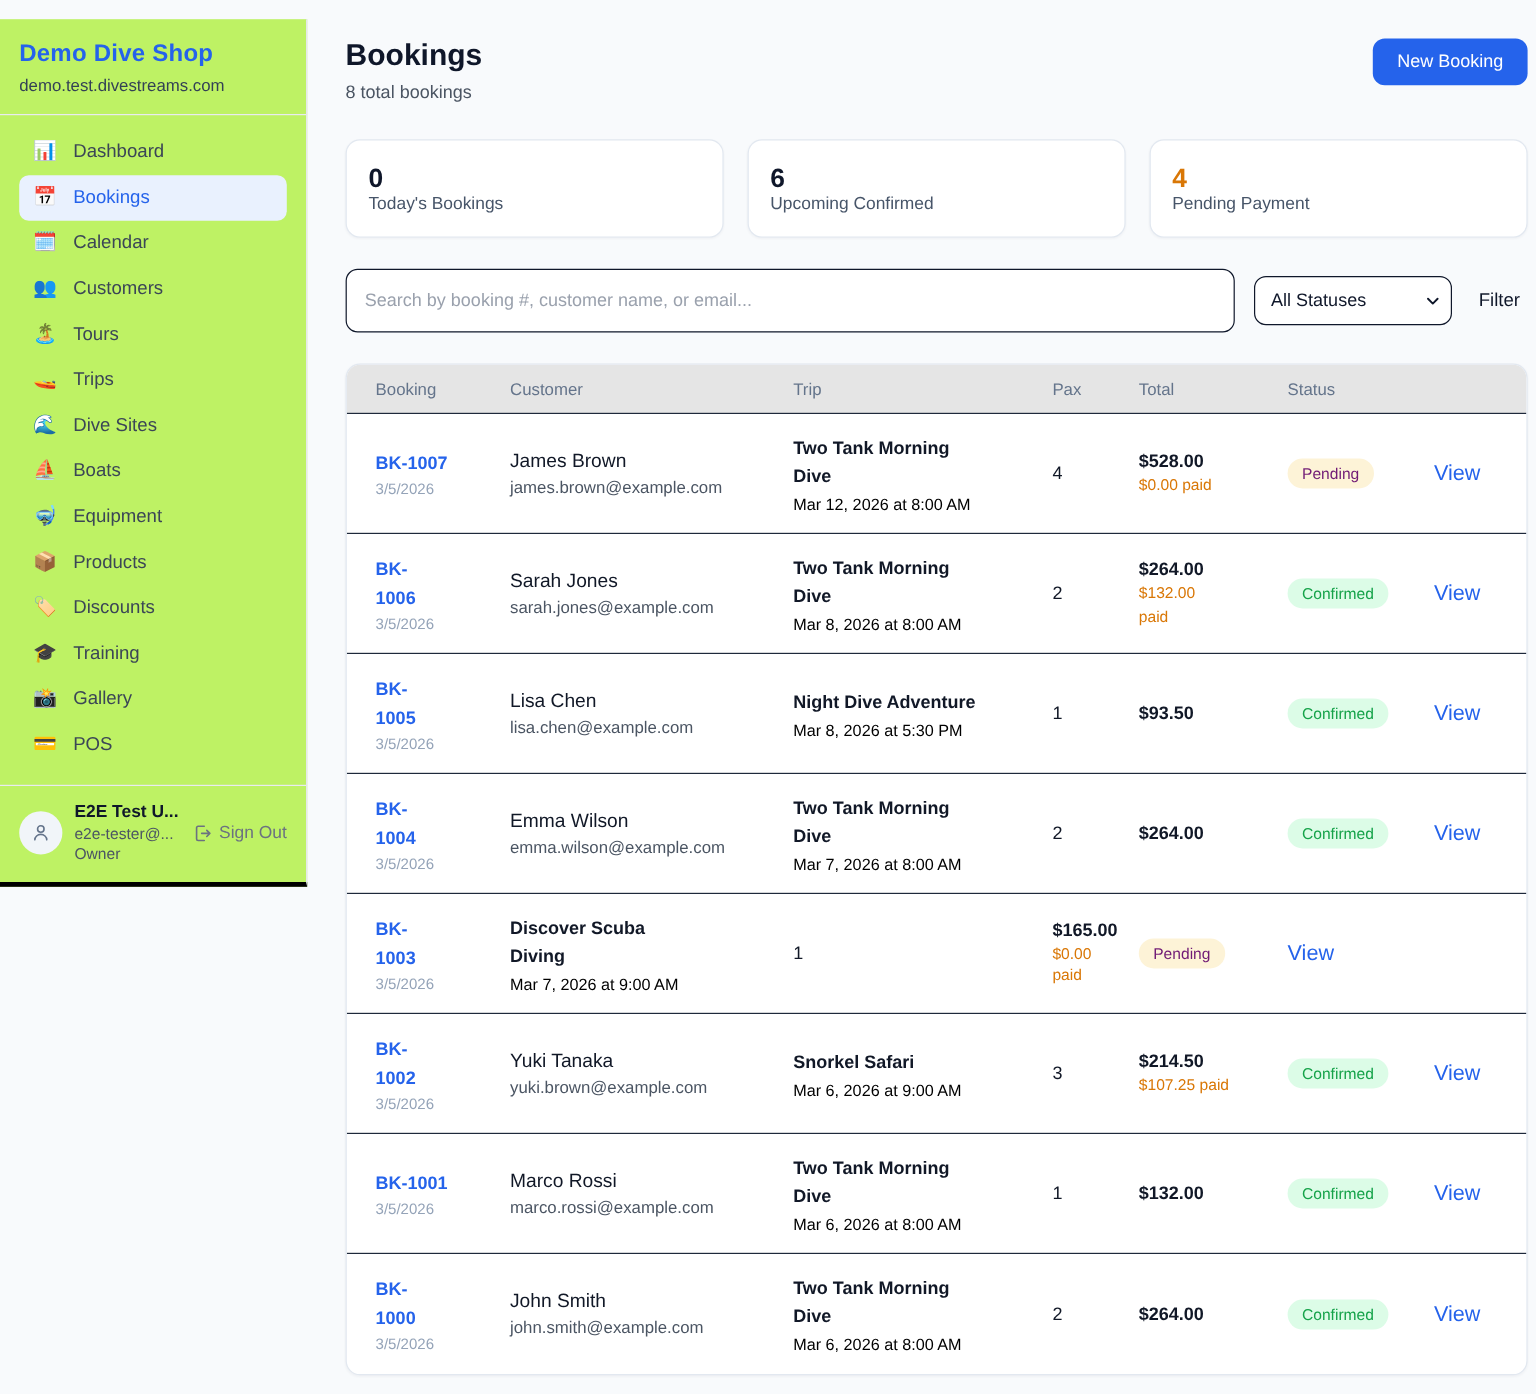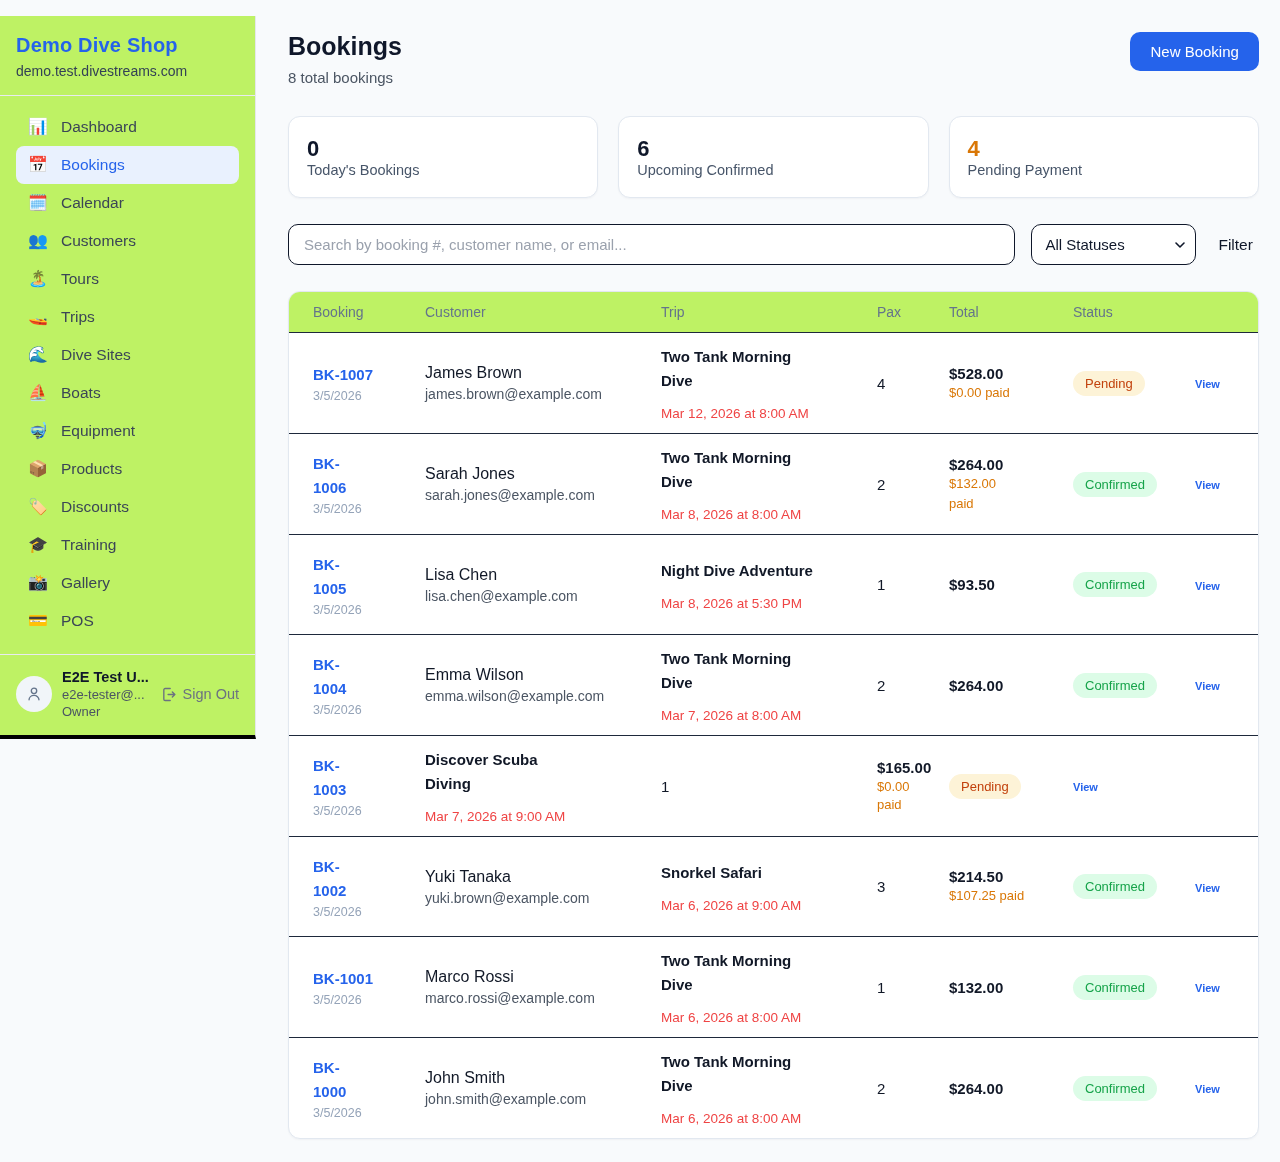--- a/index.html
+++ b/index.html
@@ -35,54 +35,54 @@
   .primary-btn { background: #2563eb; color: #ffffff; border: none; border-radius: 10px;
                  padding: 11px 20px; font-size: 15px; font-weight: 500; font-family: inherit; cursor: pointer; }
 
   .stats { margin-top: 30px; display: grid; grid-template-columns: repeat(3, 1fr); gap: 20px; }
   .stat-card { background: #fff; border: 1px solid #e2e8f0; border-radius: 12px; padding: 19px 18px;
                box-shadow: 0 1px 2px rgba(15,23,42,.04); }
   .stat-value { font-size: 22px; font-weight: 700; color: #0f172a; }
   .stat-label { margin-top: 0; font-size: 14.5px; color: #475569; }
 
   .filters { margin-top: 26px; display: flex; align-items: center; gap: 16px; }
-  .search-input { flex: 1; height: 41px; border: 1.5px solid #0f172a; border-radius: 10px;
+  .search-input { flex: 1; height: 53px; border: 1.5px solid #0f172a; border-radius: 10px;
                   padding: 0 15px; font-size: 15px; font-family: inherit; color: #0f172a; background: #fff; }
   .search-input::placeholder { color: #9aa1ad; }
   .select-wrap { position: relative; }
   .status-select { appearance: none; -webkit-appearance: none; height: 41px; width: 165px;
                    border: 1.5px solid #0f172a; border-radius: 10px; background: #fff;
                    padding: 0 30px 0 13px; font-size: 15px; font-family: inherit; color: #0f172a; cursor: pointer; }
   .select-chevron { position: absolute; right: 10px; top: 50%; transform: translateY(-50%); pointer-events: none;
                     color: #0f172a; display: flex; }
   .filter-btn { background: none; border: none; font-size: 15.5px; font-weight: 500; color: #0f172a;
                 font-family: inherit; cursor: pointer; padding: 0 6px; }
 
   
   .table-card { margin-top: 26px; background: #fff; border: 1px solid #e2e8f0; border-radius: 12px;
                 overflow: hidden; box-shadow: 0 1px 2px rgba(15,23,42,.04); }
   .tgrid { display: grid; grid-template-columns: 112px 236px 216px 72px 124px 122px 1fr; }
-  .thead { padding: 12px 24px; background: #bef264; border-bottom: 1px solid #1e293b; }
+  .thead { padding: 12px 24px; background: #e5e5e5; border-bottom: 1px solid #1e293b; }
   .th { font-size: 14px; font-weight: 500; color: #64748b; }
   .trow { padding: 12px 24px; min-height: 100px; align-items: center; border-bottom: 1px solid #1e293b; }
   .trow:last-child { border-bottom: none; }
   .cell { padding-right: 14px; }
   .bk-line { display: block; color: #2563eb; font-size: 15px; font-weight: 700; line-height: 1.6; cursor: pointer; }
   .bk-date { margin-top: 2px; font-size: 12.5px; color: #94a3b8; }
   .cust-name { font-size: 16px; font-weight: 500; color: #111827; }
   .cust-email { margin-top: 4px; font-size: 14px; color: #4b5563; }
   .trip-line { display: block; font-size: 15px; font-weight: 600; color: #111827; line-height: 1.6; }
-  .trip-date { margin-top: 13px; font-size: 13.5px; color: #ef4444; }
+  .trip-date { margin-top: 3px; font-size: 13.5px; color: #000000; }
   .pax { font-size: 15px; color: #111827; }
   .total-amt { font-size: 15px; font-weight: 700; color: #111827; }
   .paid-line { display: block; margin-top: 2px; font-size: 13px; color: #d97706; line-height: 1.35; }
   .badge { display: inline-block; padding: 5px 12px; border-radius: 999px; font-size: 13px; font-weight: 500; }
-  .badge.pending { background: #fdf3d7; color: #c2410c; }
+  .badge.pending { background: #fdf3d7; color: #701a75; }
   .badge.confirmed { background: #dcfce7; color: #16a34a; }
-  .view-link { color: #2563eb; font-size: 11px; font-weight: 700; text-decoration: none; cursor: pointer; text-align: center; }
+  .view-link { color: #2563eb; font-size: 18px; font-weight: 400; text-decoration: none; cursor: pointer; text-align: center; }
 </style>
 </head>
 <body>
 
 <div class="layout">
 
   <aside class="sidebar">
     <div class="brand">
       <div class="brand-title">Demo Dive Shop</div>
       <div class="brand-sub">demo.test.divestreams.com</div>

